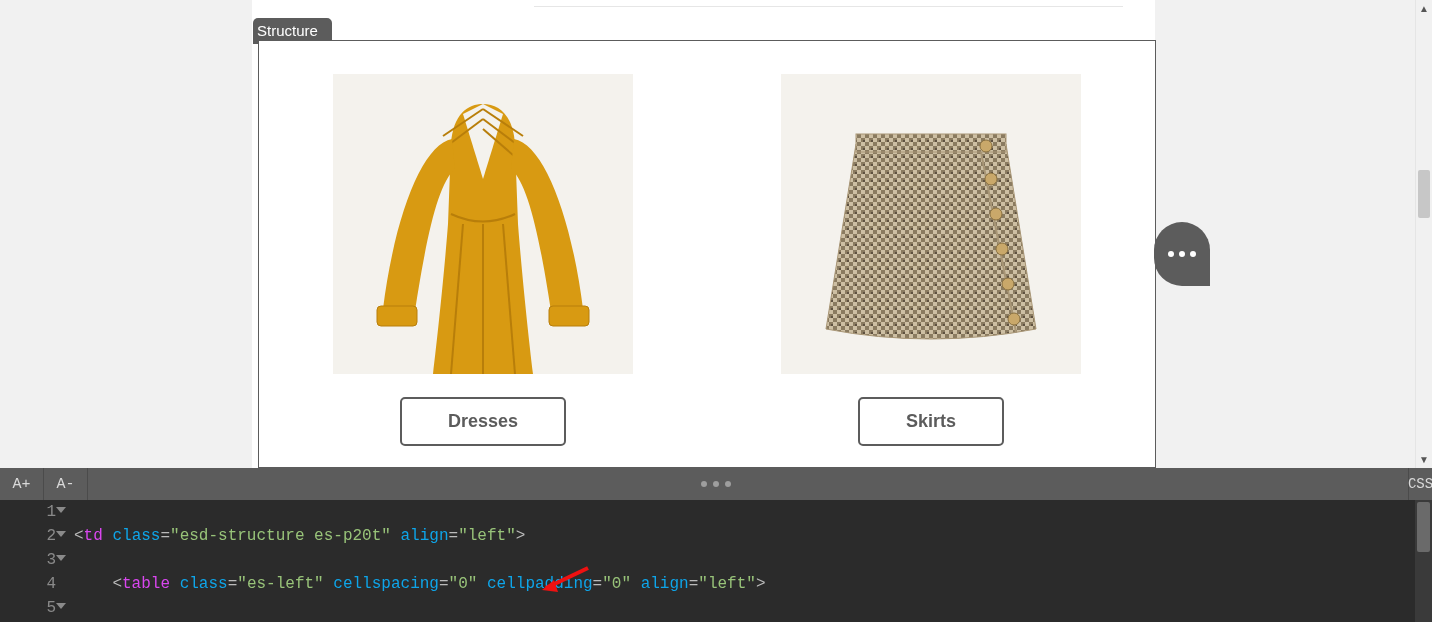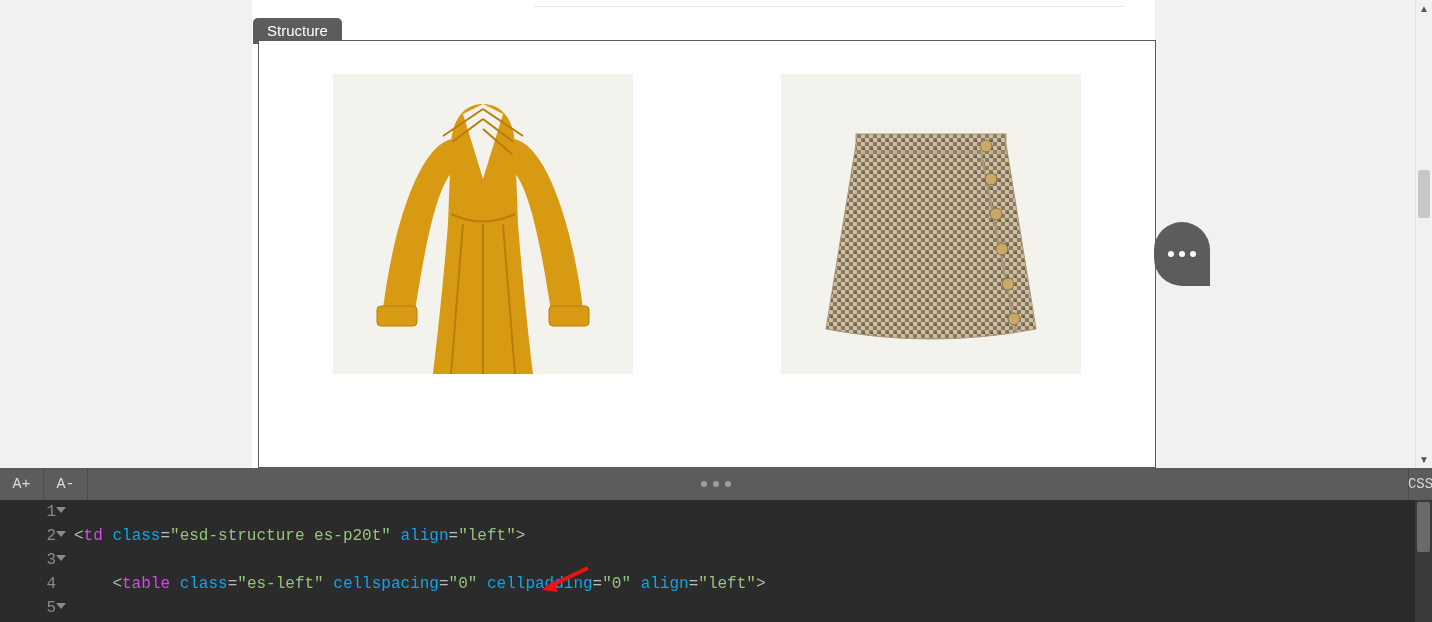--- a/index.html
+++ b/index.html
@@ -37,21 +37,21 @@
     border-top: 1px solid #e6e6e6;
   }
 
   .structure-tab {
     position: absolute;
     left: 253px;
     top: 18px;
     background: #5c5c5c;
     color: #fff;
     font-size: 15px;
-    padding: 5px 14px 6px 14px;
+    padding: 5px 14px 6px 4px;
     border-top-left-radius: 5px;
     border-top-right-radius: 5px;
     line-height: 1;
   }
 
   .structure-box {
     position: absolute;
     left: 258px;
     top: 40px;
     width: 898px;
@@ -302,20 +302,21 @@
           <path d="M150 150 L150 300" stroke="#b87e0a" stroke-width="2" fill="none"></path>
           <path d="M170 150 L182 300" stroke="#b87e0a" stroke-width="2" fill="none"></path>
 
           <path d="M119 65 C90 70 62 140 50 235 L80 250 C92 170 104 110 122 95 Z" fill="#d89a12"></path>
           <rect x="44" y="232" width="40" height="20" rx="4" fill="#d89a12" stroke="#b87e0a" stroke-width="1"></rect>
 
           <path d="M181 65 C210 70 238 140 250 235 L220 250 C208 170 196 110 178 95 Z" fill="#d89a12"></path>
           <rect x="216" y="232" width="40" height="20" rx="4" fill="#d89a12" stroke="#b87e0a" stroke-width="1"></rect>
         </svg>
       </div>
+      <button class="product-button">Dresses</button>
     </div>
 
     <div class="product-col">
       <div class="product-image">
         <svg width="300" height="300" viewBox="0 0 300 300">
           <defs>
             <pattern id="hound" width="8" height="8" patternUnits="userSpaceOnUse">
               <rect width="8" height="8" fill="#cdbfa3"></rect>
               <rect x="0" y="0" width="4" height="4" fill="#8a7b60"></rect>
               <rect x="4" y="4" width="4" height="4" fill="#8a7b60"></rect>
@@ -329,20 +330,21 @@
           <path d="M200 78 L235 258" stroke="#a89676" stroke-width="2" fill="none"></path>
 
           <circle cx="205" cy="72" r="6" fill="#c9a86a" stroke="#8a7140"></circle>
           <circle cx="210" cy="105" r="6" fill="#c9a86a" stroke="#8a7140"></circle>
           <circle cx="215" cy="140" r="6" fill="#c9a86a" stroke="#8a7140"></circle>
           <circle cx="221" cy="175" r="6" fill="#c9a86a" stroke="#8a7140"></circle>
           <circle cx="227" cy="210" r="6" fill="#c9a86a" stroke="#8a7140"></circle>
           <circle cx="233" cy="245" r="6" fill="#c9a86a" stroke="#8a7140"></circle>
         </svg>
       </div>
+      <button class="product-button">Skirts</button>
     </div>
   </div>
 
   <div class="more-pill" style="border-radius:32px 32px 0 32px;border-bottom-right-radius:0;">
     <div class="dots">
         <span></span>
         <span></span>
         <span></span>
       </div>
   </div>

